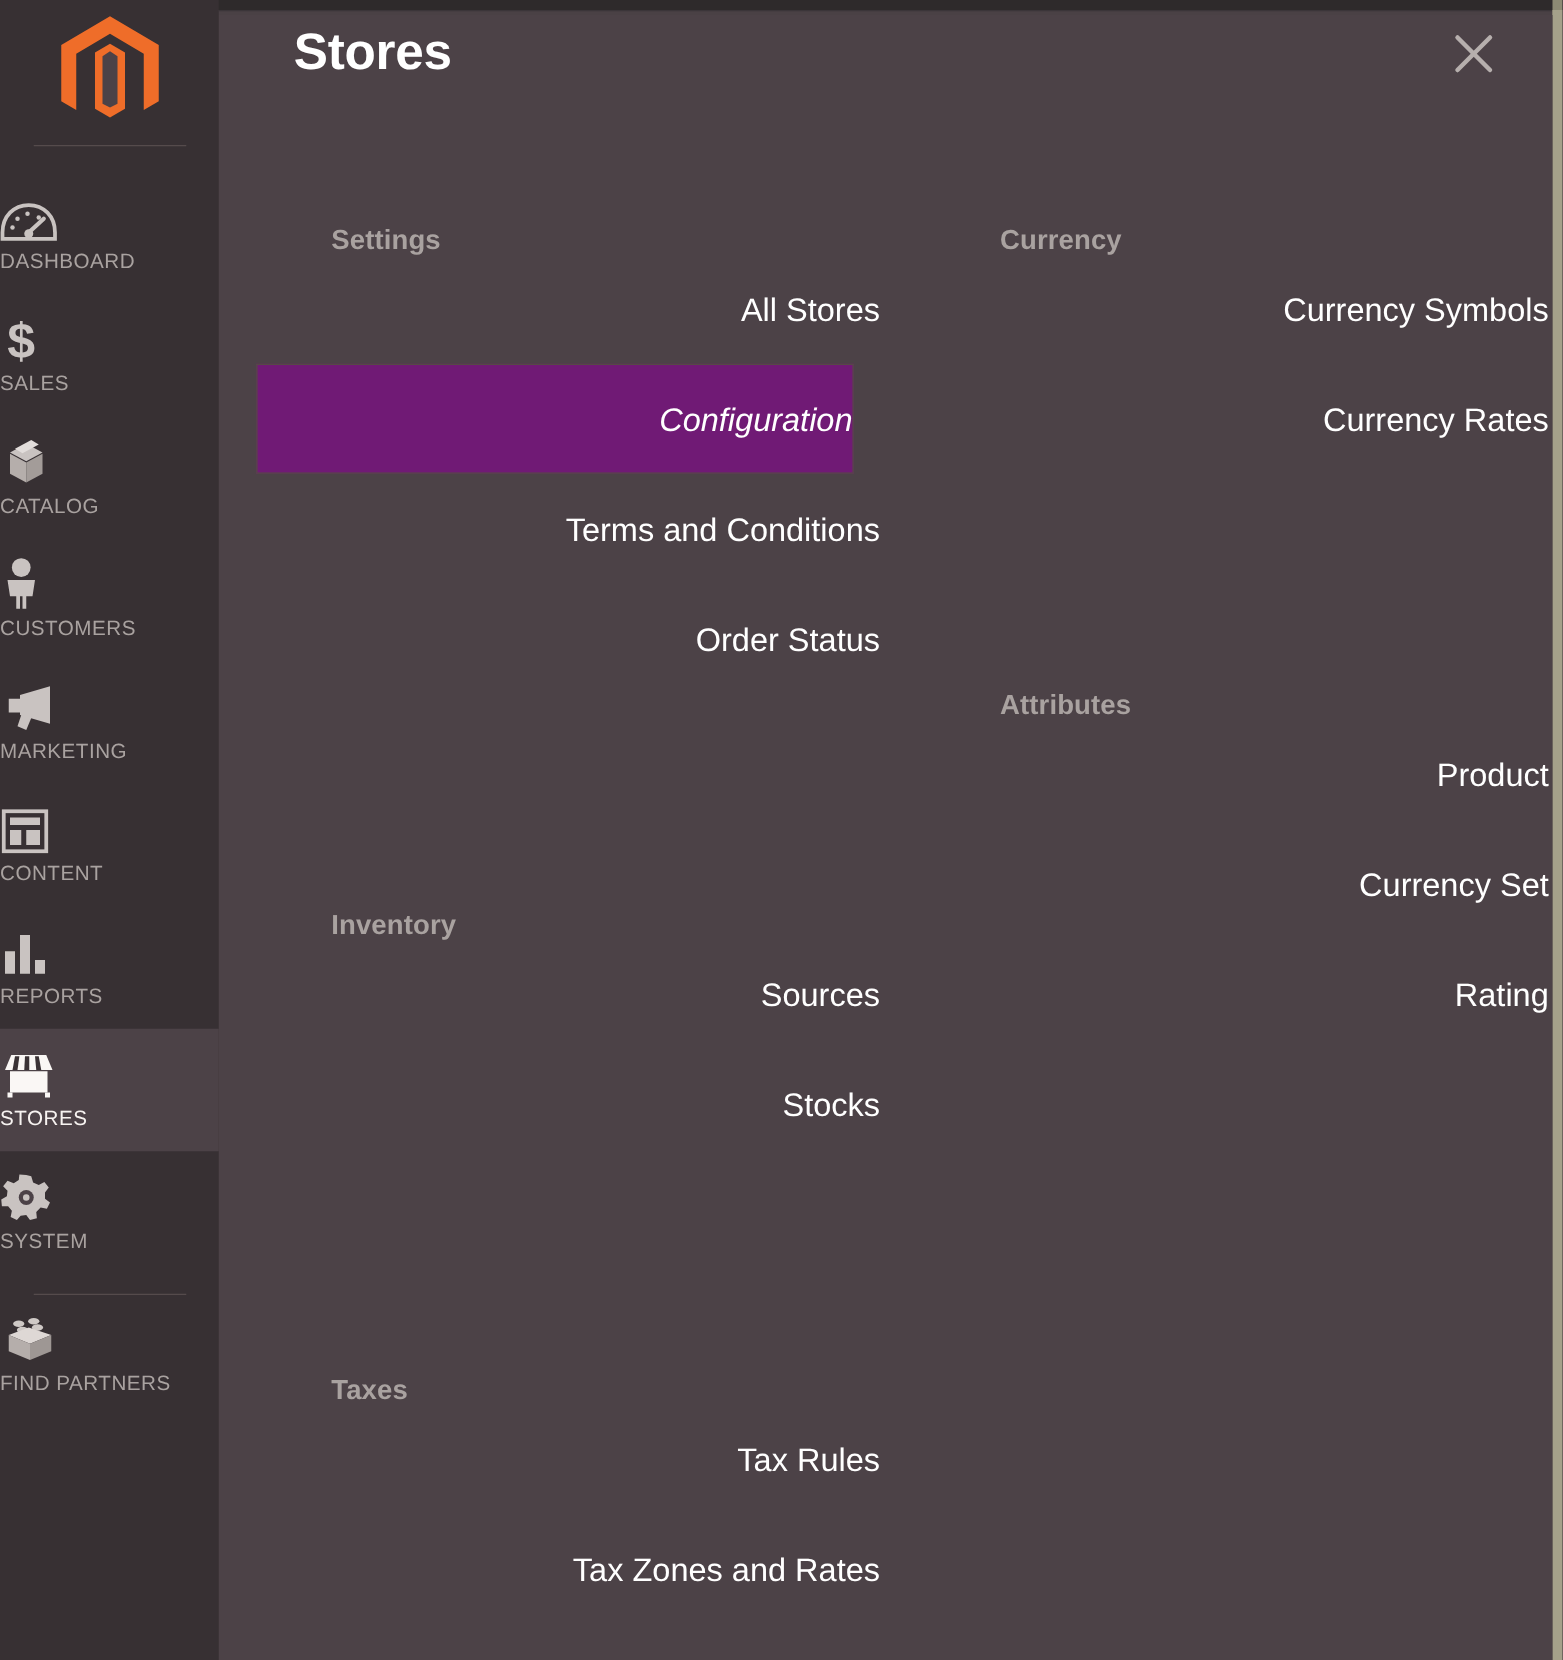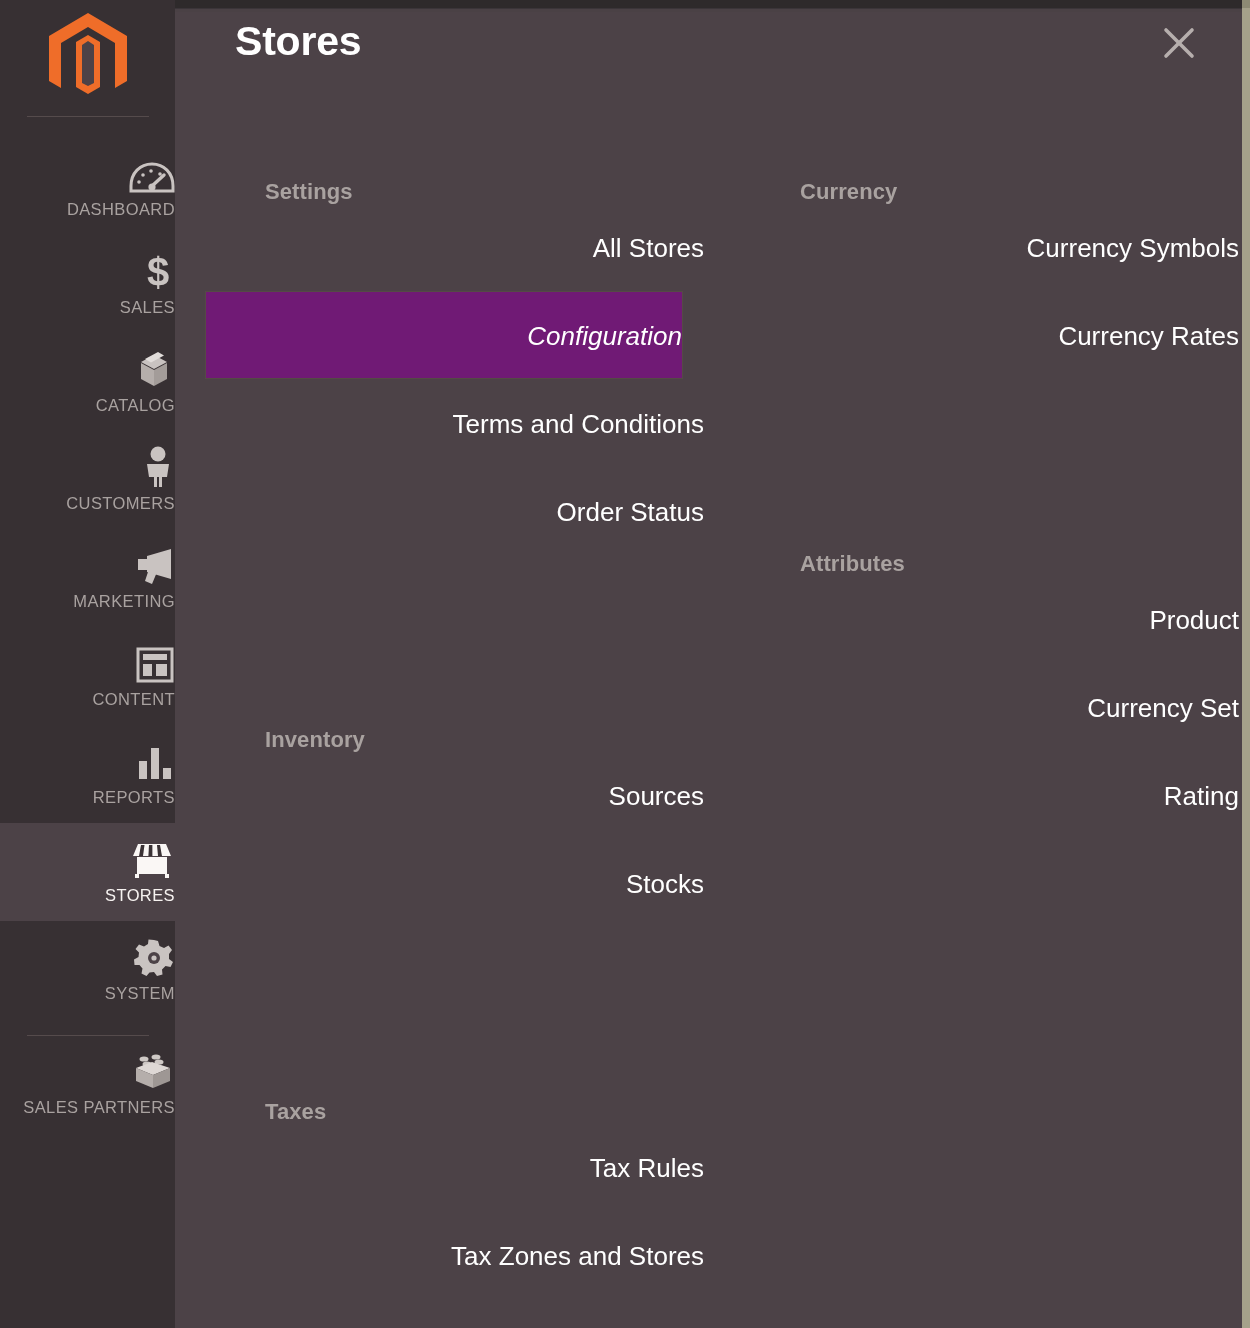--- a/index.html
+++ b/index.html
@@ -78,21 +78,21 @@
     background: #554b4c;
   }
 
   .nav-list { margin-top: 20px; }
 
   .nav-item {
     position: relative;
     height: 98px;
     display: flex;
     flex-direction: column;
-    align-items: flex-end;
+    align-items: flex-start;
     justify-content: center;
     cursor: pointer;
     color: #a9a2a0;
   }
   .nav-item .nav-icon {
     height: 40px;
     display: flex;
     align-items: flex-end;
     justify-content: center;
     margin-bottom: 7px;
@@ -332,21 +332,21 @@
           <svg width="46" height="40" viewBox="0 0 46 40">
             <ellipse cx="15" cy="7" rx="4.5" ry="2.6" fill="#cfc9c6"></ellipse>
             <ellipse cx="27" cy="5" rx="4.5" ry="2.6" fill="#cfc9c6"></ellipse>
             <ellipse cx="18" cy="12" rx="4.5" ry="2.6" fill="#cfc9c6"></ellipse>
             <ellipse cx="30" cy="10" rx="4.5" ry="2.6" fill="#cfc9c6"></ellipse>
             <polygon points="7,16 23,10 41,16 24,23" fill="#ded8d5"></polygon>
             <polygon points="7,16 24,23 24,36 7,29" fill="#b5aeab"></polygon>
             <polygon points="24,23 41,16 41,29 24,36" fill="#9e9794"></polygon>
           </svg>
         </span>
-        <span class="nav-label">SALES PARTNERS</span>
+        <span class="nav-label">FIND PARTNERS</span>
       </div>
 
     </div>
   </div>
 
   <div class="panel">
 
     <div class="panel-header">
       <div class="panel-title">Stores</div>
       <div class="close-btn">
@@ -372,21 +372,21 @@
             <div class="group-title">Inventory</div>
             <div class="links">
               <div class="link-item">Sources</div>
               <div class="link-item">Stocks</div>
             </div>
           </div>
           <div class="group" style="top: 1026px;">
             <div class="group-title">Taxes</div>
             <div class="links">
               <div class="link-item">Tax Rules</div>
-              <div class="link-item">Tax Zones and Stores</div>
+              <div class="link-item">Tax Zones and Rates</div>
             </div>
           </div>
         </div>
       <div class="col col-right" id="col-right">
           <div class="group" style="top: 106px;">
             <div class="group-title">Currency</div>
             <div class="links">
               <div class="link-item">Currency Symbols</div>
               <div class="link-item">Currency Rates</div>
             </div>

